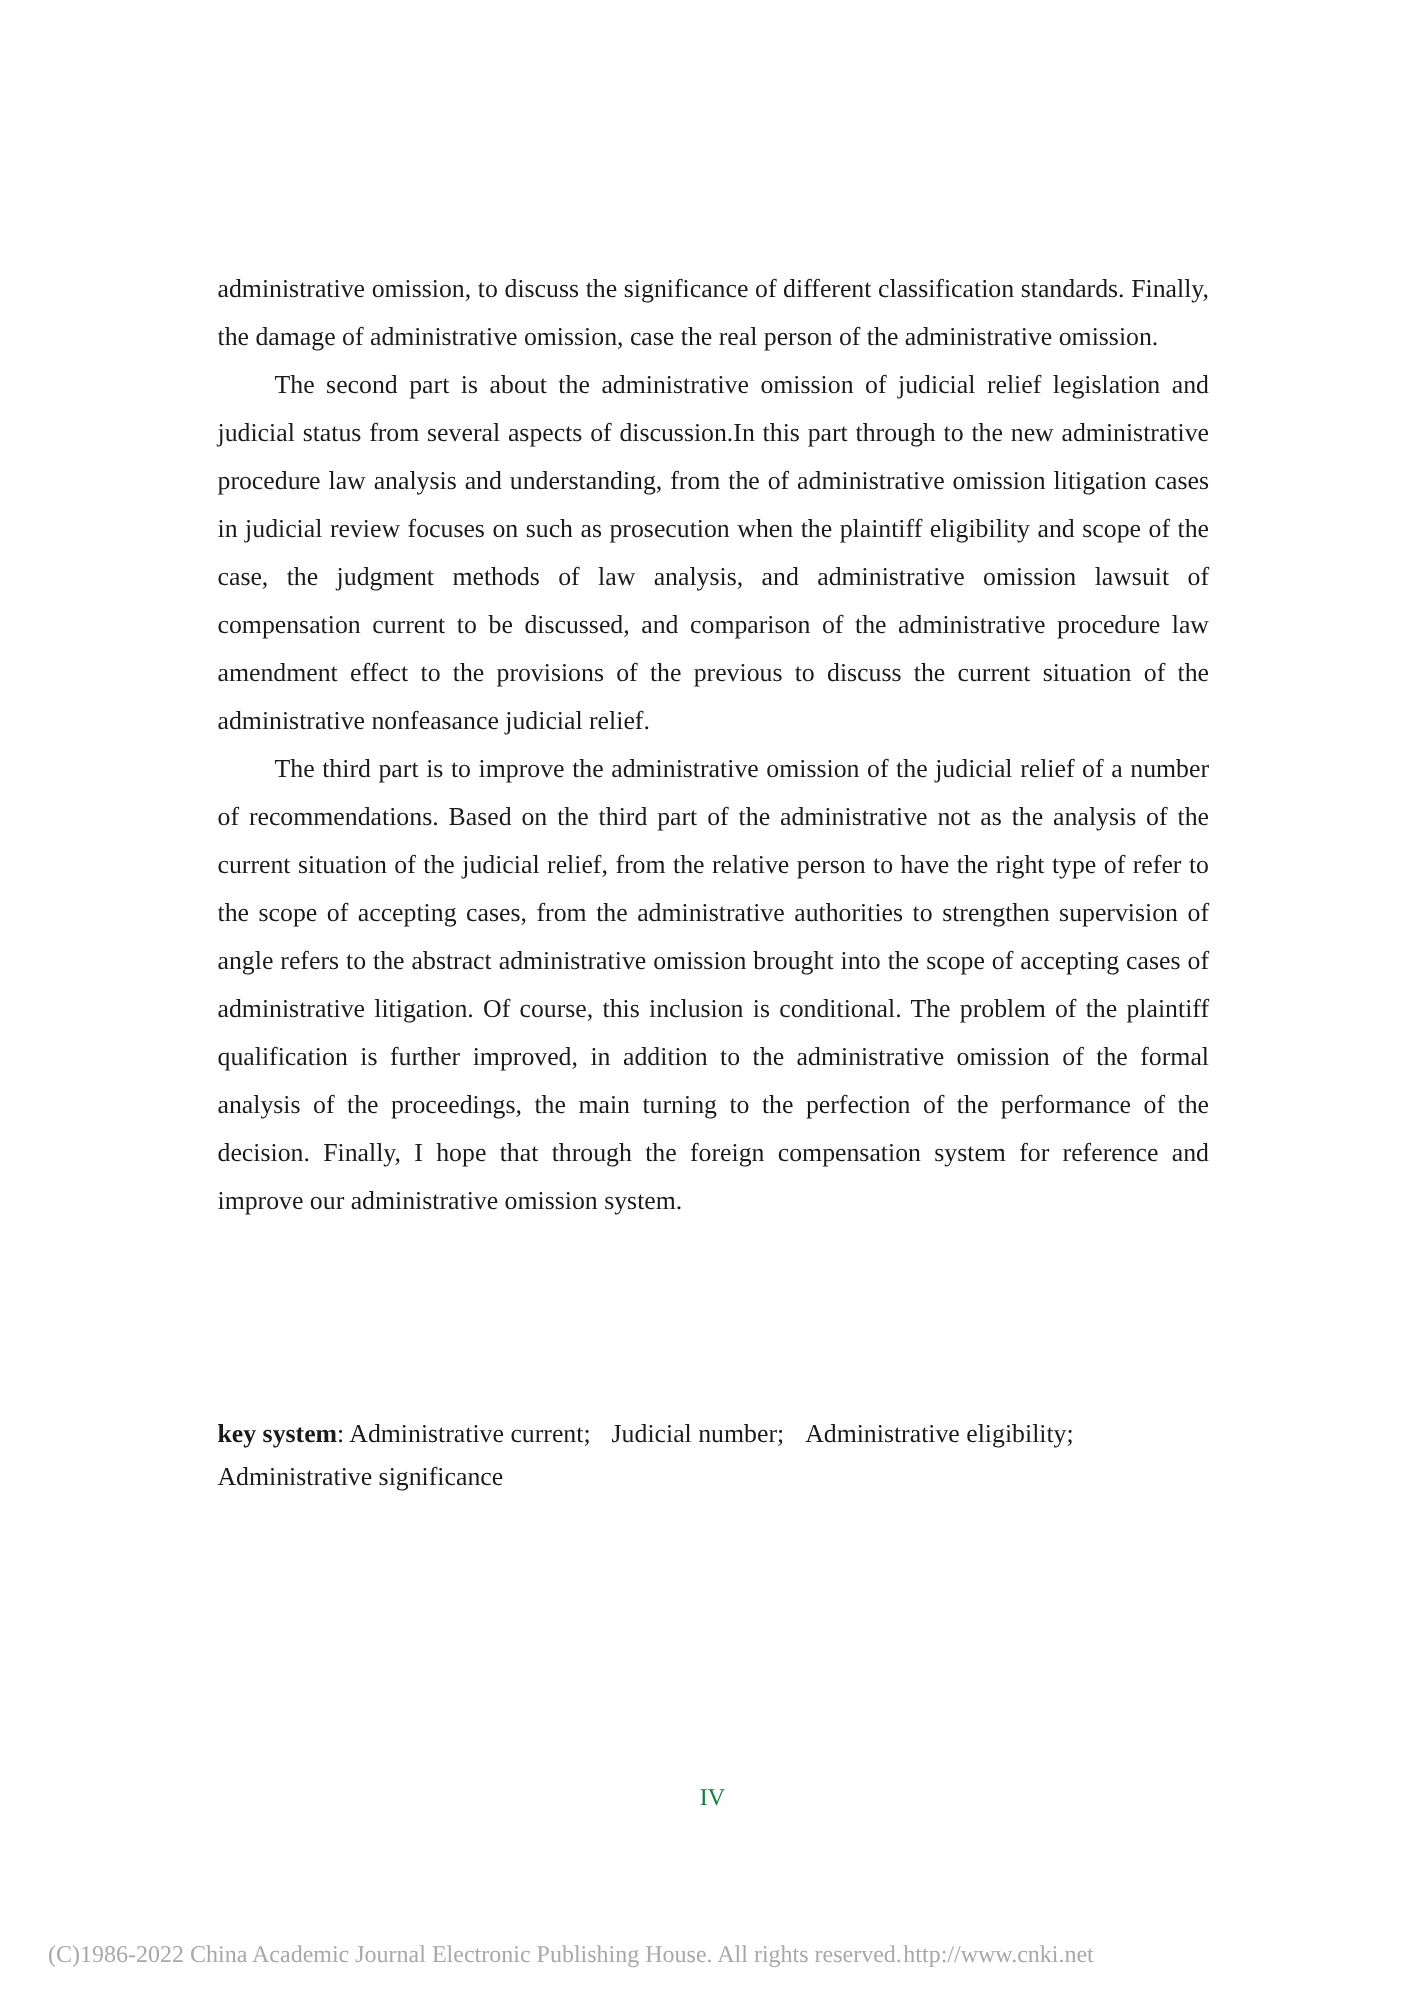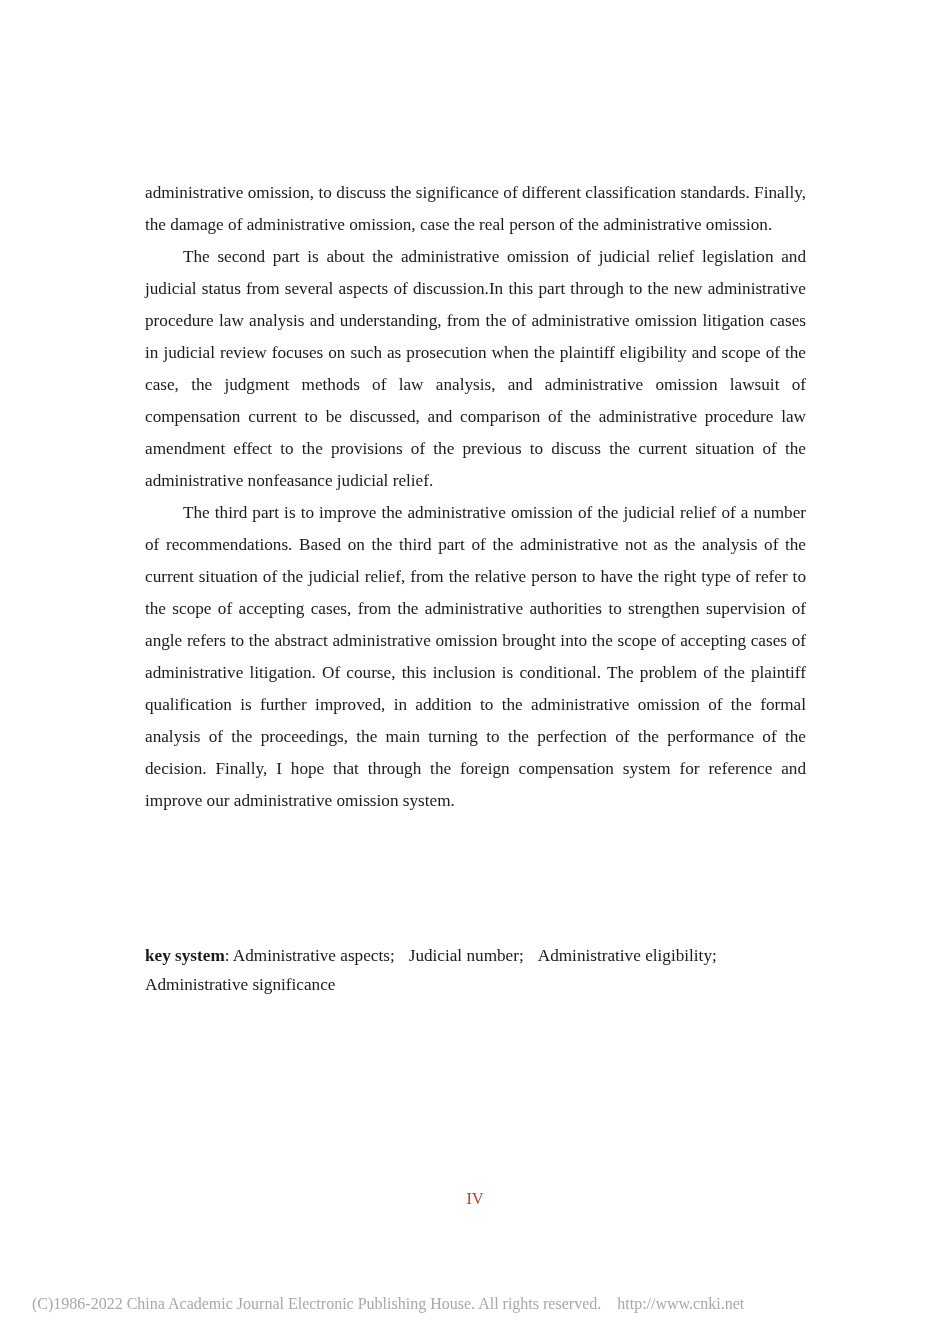--- a/index.html
+++ b/index.html
@@ -46,44 +46,44 @@
     .kw-item {
       margin-right: 14px;
     }
     .page-number {
       position: absolute;
       left: 0;
       width: 950px;
       top: 1190px;
       text-align: center;
       font-size: 16px;
-      color: #c2410c;
+      color: #15803d;
     }
     .footer {
       position: absolute;
       left: 32px;
       top: 1295px;
       font-size: 16px;
       color: #a8a8a8;
       white-space: nowrap;
     }
     .footer-url {
-      margin-left: 16px;
+      margin-left: 1px;
     }
   </style>
 </head>
 <body>
 
 <div class="page-body">
   <p class="para">administrative omission, to discuss the significance of different classification standards. Finally, the damage of administrative omission, case the real person of the administrative omission.</p>
   <p class="para indent">The second part is about the administrative omission of judicial relief legislation and judicial status from several aspects of discussion.In this part through to the new administrative procedure law analysis and understanding, from the of administrative omission litigation cases in judicial review focuses on such as prosecution when the plaintiff eligibility and scope of the case, the judgment methods of law analysis, and administrative omission lawsuit of compensation current to be discussed, and comparison of the administrative procedure law amendment effect to the provisions of the previous to discuss the current situation of the administrative nonfeasance judicial relief.</p>
   <p class="para indent">The third part is to improve the administrative omission of the judicial relief of a number of recommendations. Based on the third part of the administrative not as the analysis of the current situation of the judicial relief, from the relative person to have the right type of refer to the scope of accepting cases, from the administrative authorities to strengthen supervision of angle refers to the abstract administrative omission brought into the scope of accepting cases of administrative litigation. Of course, this inclusion is conditional. The problem of the plaintiff qualification is further improved, in addition to the administrative omission of the formal analysis of the proceedings, the main turning to the perfection of the performance of the decision. Finally, I hope that through the foreign compensation system for reference and improve our administrative omission system.</p>
 </div>
 
 <div class="keywords">
-  <span class="kw-label">key system</span><span>: </span><span class="kw-item">Administrative aspects;</span><span class="kw-item">Judicial number;</span><span class="kw-item">Administrative eligibility;</span><br><span>Administrative significance</span>
+  <span class="kw-label">key system</span><span>: </span><span class="kw-item">Administrative current;</span><span class="kw-item">Judicial number;</span><span class="kw-item">Administrative eligibility;</span><br><span>Administrative significance</span>
 </div>
 
 <div class="page-number">IV</div>
 
 <div class="footer">
   <span>(C)1986-2022 China Academic Journal Electronic Publishing House. All rights reserved.</span><span class="footer-url">http://www.cnki.net</span>
 </div>
 
 </body></html>

